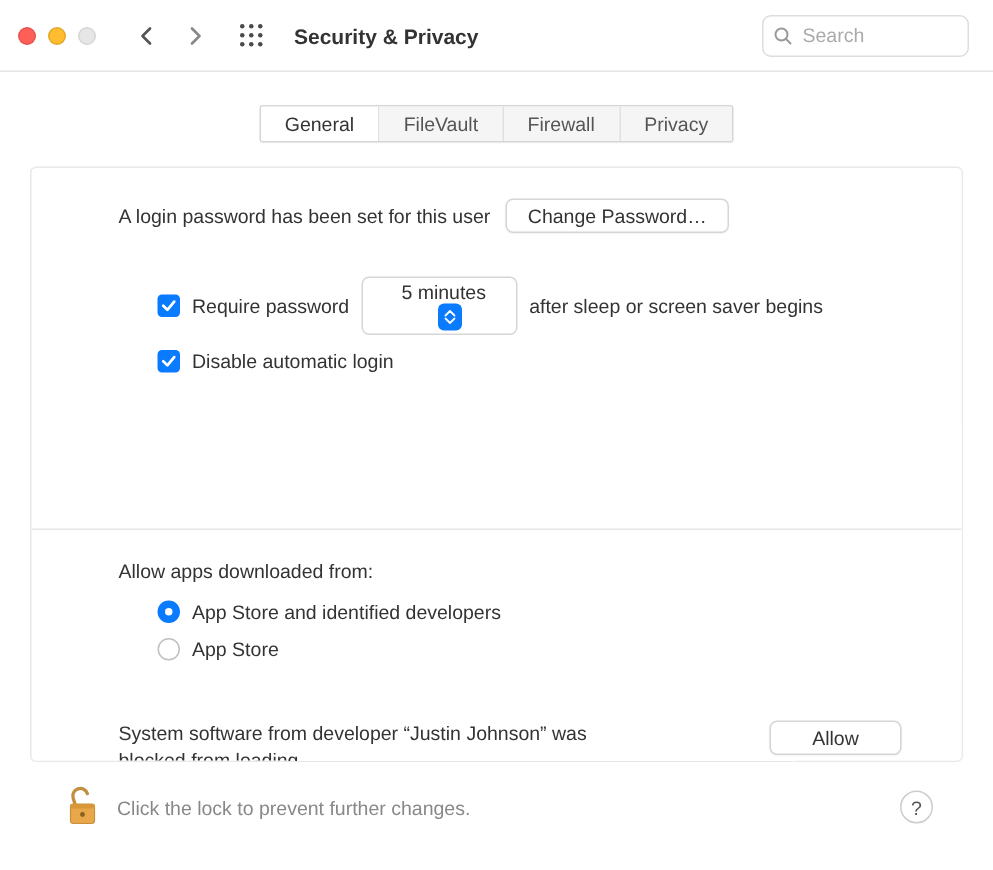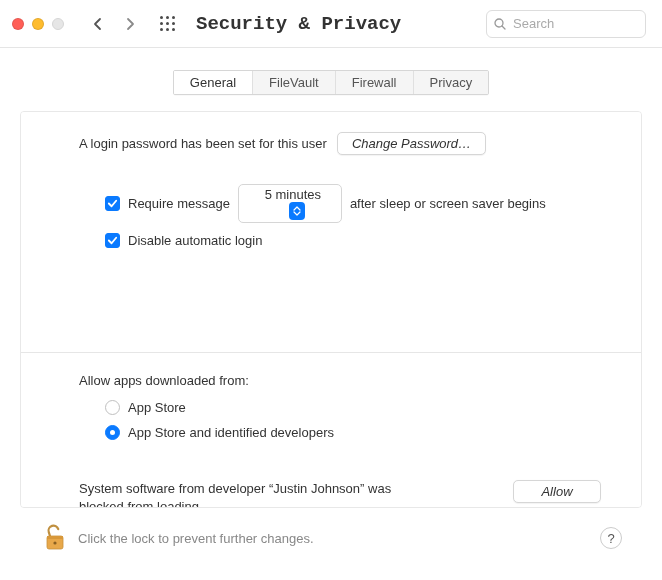--- a/index.html
+++ b/index.html
@@ -35,24 +35,24 @@
     width: 22px; height: 22px;
     display: flex; align-items: center; justify-content: center;
     color: #4a4a4a;
     margin: 0 6px;
   }
   .dots-grid {
     display: grid; grid-template-columns: repeat(3, 3px);
     grid-template-rows: repeat(3, 3px); gap: 3px;
   }
   .dots-grid span { width: 3px; height: 3px; background: #4a4a4a; border-radius: 50%; }
-  .title { font-weight: 600; font-size: 19px; color: #333; margin-left: 4px; flex: 1; font-family: Liberation Mono, monospace; }
+  .title { font-weight: 600; font-size: 14px; color: #333; margin-left: 4px; flex: 1; }
   .search-wrap {
     position: relative;
-    width: 160px;
+    width: 138px;
   }
   .search-wrap svg { position: absolute; left: 8px; top: 50%; transform: translateY(-50%); color: #999; }
   .search {
     width: 100%; height: 28px;
     border: 1px solid #ddd; border-radius: 6px;
     background: #fff;
     padding: 0 8px 0 26px;
     font-size: 13px; color: #333;
   }
   .search::placeholder { color: #aaa; }
@@ -90,21 +90,20 @@
   .row.text-row { margin-bottom: 29px; }
   .indent { margin-left: 26px; }
   .btn {
     border: 1px solid #d6d6d6;
     background: #fff;
     border-radius: 5px;
     padding: 3px 14px;
     font-size: 13px;
     color: #333;
     box-shadow: 0 0.5px 1px rgba(0,0,0,0.05);
-    font-style: italic;
   }
   .btn.disabled { color: #b0b0b0; }
   .btn.wide { width: 88px; text-align: center; }
   .checkbox {
     width: 15px; height: 15px;
     border-radius: 3px;
     border: 1px solid #c0c0c0;
     background: #fff;
     display: inline-flex; align-items: center; justify-content: center;
     margin-right: 8px;
@@ -228,21 +227,21 @@
       <span style="width:10px"></span>
       <button class="btn">Change Password…</button>
     </div>
 
     <div class="row indent">
       <span class="checkbox checked">
         <svg viewBox="0 0 12 12">
             <path d="M2 6 L5 9 L10 3" fill="none" stroke="currentColor" stroke-width="2" stroke-linecap="round" stroke-linejoin="round"></path>
           </svg>
       </span>
-      <span class="label">Require message</span>
+      <span class="label">Require password</span>
       <span class="popup">
         <span>5 minutes</span>
         <span class="stepper">
           <svg width="8" height="5" viewBox="0 0 8 5">
               <path d="M1 4 L4 1 L7 4" fill="none" stroke="currentColor" stroke-width="1.2" stroke-linecap="round" stroke-linejoin="round"></path>
             </svg>
           <svg width="8" height="5" viewBox="0 0 8 5">
               <path d="M1 1 L4 4 L7 1" fill="none" stroke="currentColor" stroke-width="1.2" stroke-linecap="round" stroke-linejoin="round"></path>
             </svg>
         </span>
@@ -259,26 +258,26 @@
       </span>
       <span class="label">Disable automatic login</span>
     </div>
 
     <div style="height:70px"></div>
     <div class="divider"></div>
 
     <div class="section-label">Allow apps downloaded from:</div>
 
     <div class="row indent">
+      <span class="radio selected"></span>
+      <span class="label">App Store and identified developers</span>
+    </div>
+    <div class="row indent">
       <span class="radio"></span>
       <span class="label">App Store</span>
-    </div>
-    <div class="row indent">
-      <span class="radio selected"></span>
-      <span class="label">App Store and identified developers</span>
     </div>
 
     <div class="block-row">
       <div class="block-desc">System software from developer “Justin Johnson” was blocked from loading.</div>
       <button class="btn wide">Allow</button>
     </div>
 
   </div>
 
   <div class="footer">

